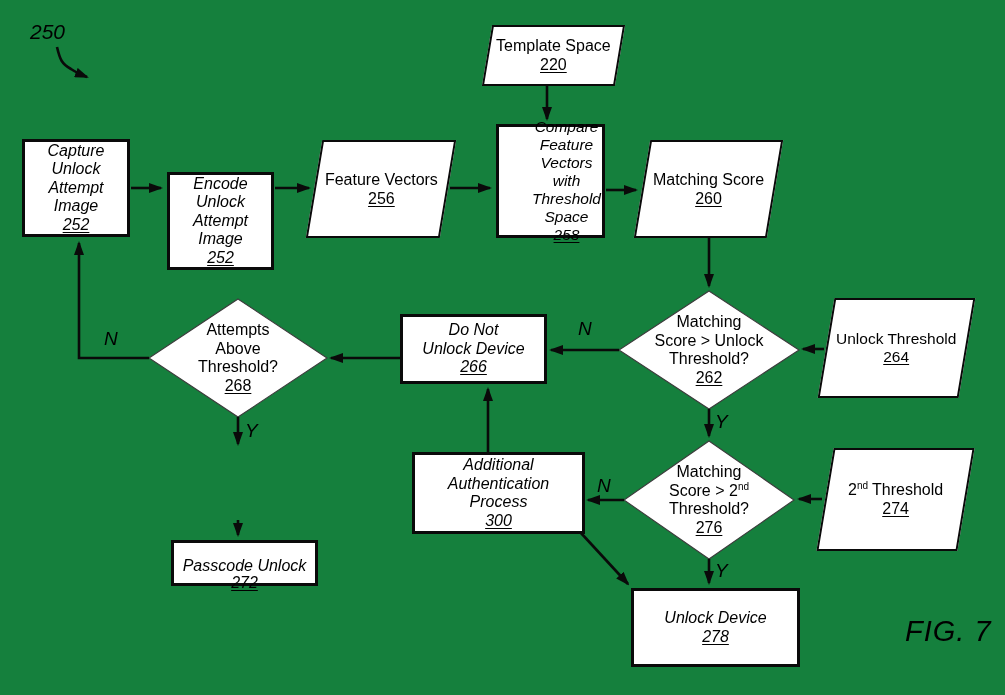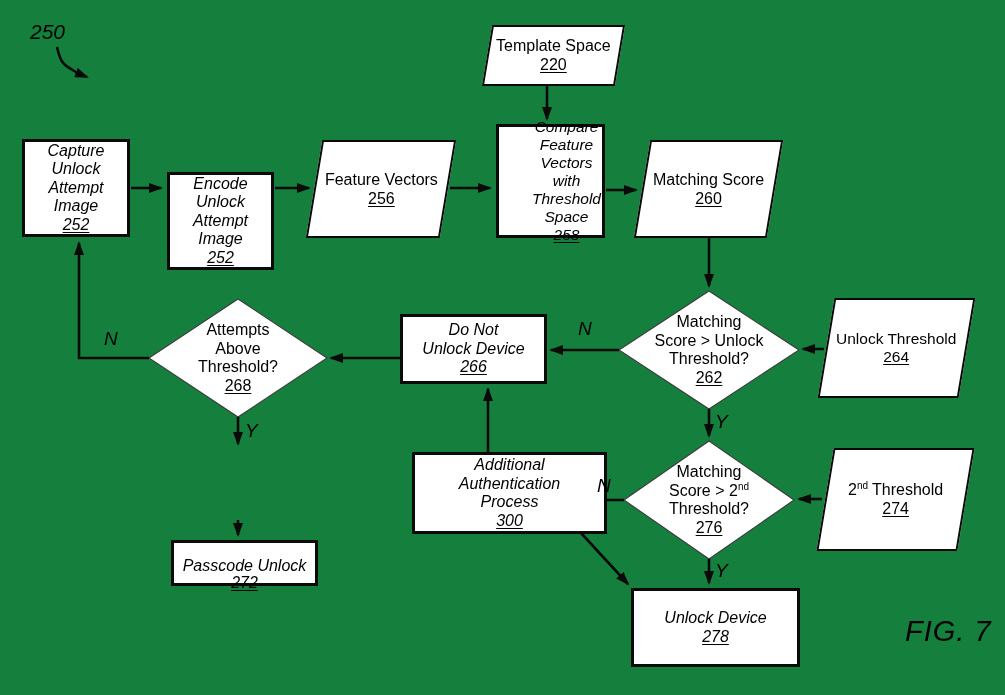--- a/index.html
+++ b/index.html
@@ -116,21 +116,21 @@
   </div>
 
 
   <div class="rect" style="left:171px;top:540px;width:147px;height:46px;">
     <div class="lines it" style="line-height:17px;margin-top:21px;">
       <span style="display:block">Passcode Unlock</span>
       <span class="num">272</span>
     </div>
   </div>
 
-  <div class="rect" style="left:412px;top:452px;width:195px;height:82px;">
+  <div class="rect" style="left:412px;top:452px;width:173px;height:82px;">
     <div class="lines it">
       <span style="display:block">Additional</span>
       <span style="display:block">Authentication</span>
       <span style="display:block">Process</span>
       <span class="num">300</span>
     </div>
   </div>
 
   <div class="rect" style="left:631px;top:588px;width:169px;height:79px;">
     <div class="lines it">

